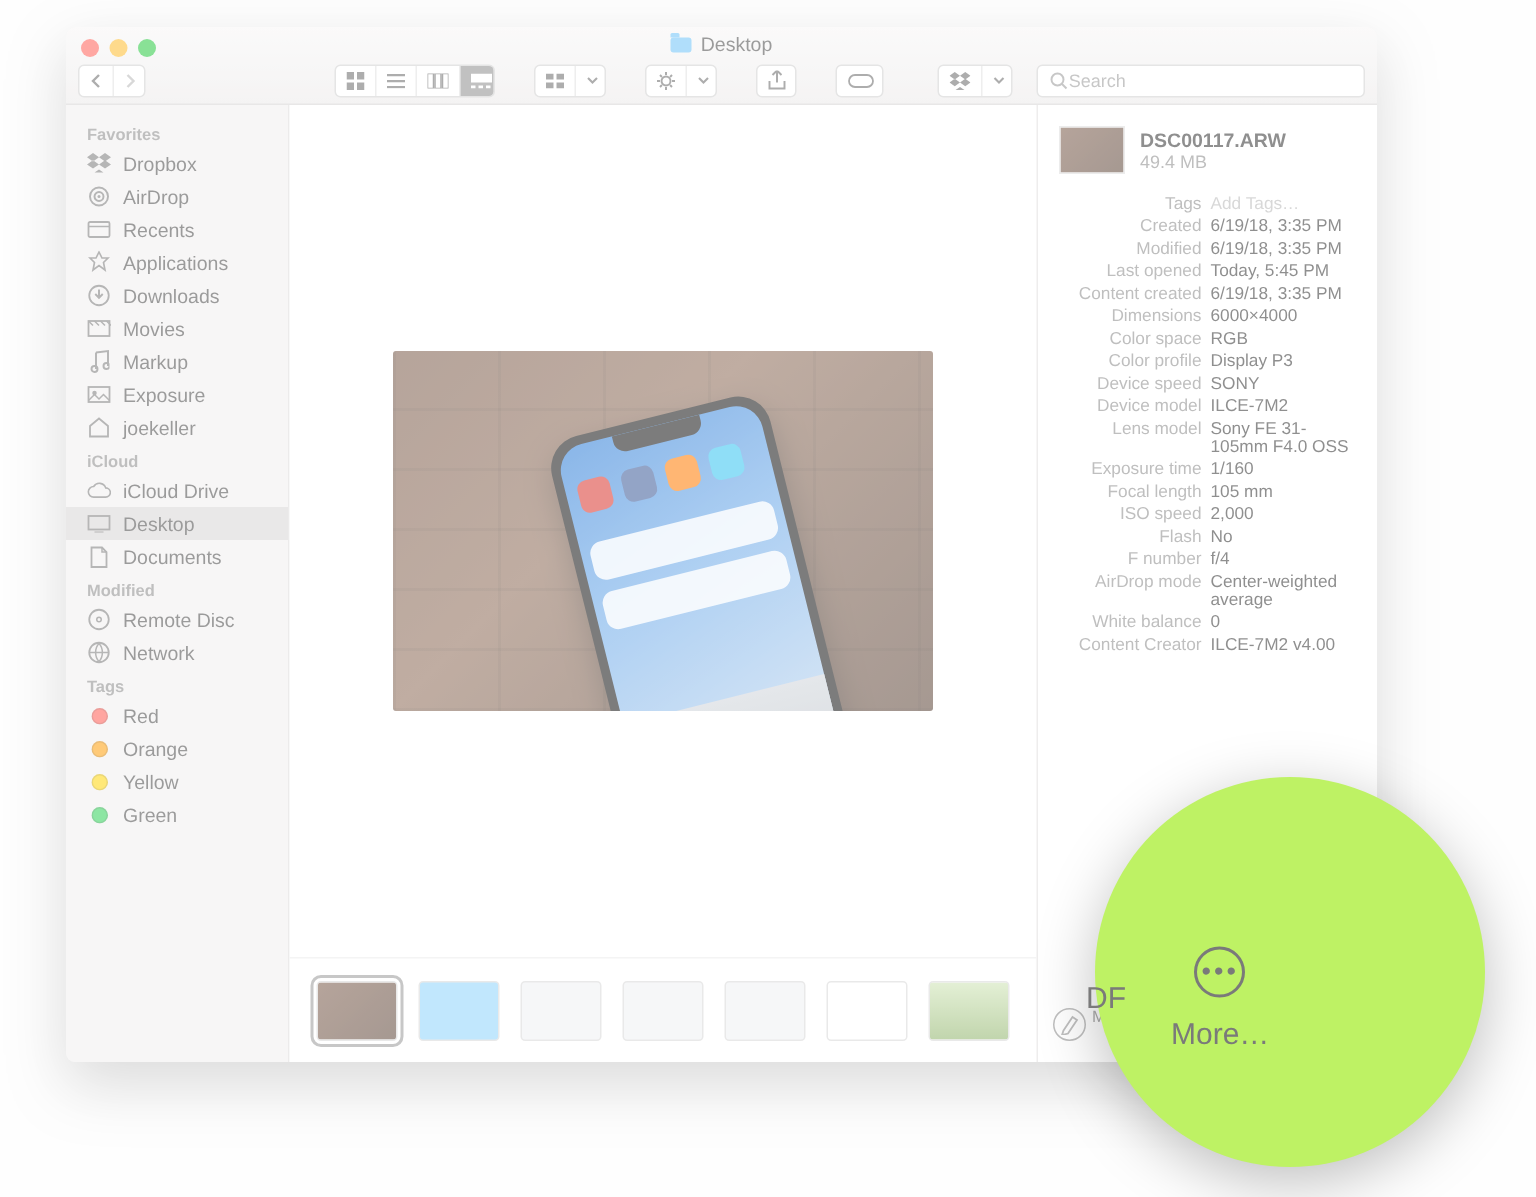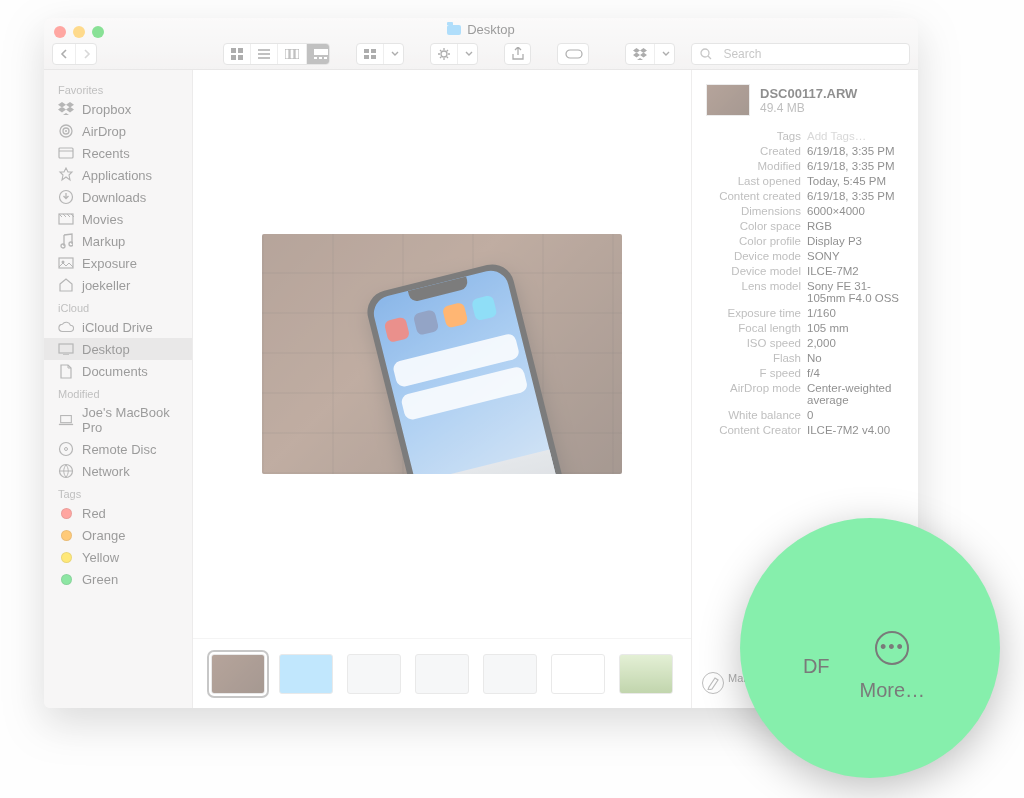--- a/index.html
+++ b/index.html
@@ -18,24 +18,24 @@
   .folder-glyph{ width:14px; height:10px; background:#6fc3f7; border-radius:2px; position:relative;}
   .folder-glyph:before{content:"";position:absolute;top:-3px;left:0;width:6px;height:3px;background:#6fc3f7;border-radius:1px 1px 0 0;}
   .toolbar-row{ position:absolute; left:8px; right:8px; top:24px; height:24px; display:flex; align-items:center; gap:8px;}
   .nav-btns{ display:flex; }
   .seg{ background:#fff; border:1px solid #cfcfcf; border-radius:4px; height:22px; display:flex; align-items:center; overflow:hidden;}
   .seg .cell{ padding:0 7px; height:100%; display:flex; align-items:center; justify-content:center; color:#5a5a5a; font-size:12px; border-right:1px solid #e0e0e0; cursor:default;}
   .seg .cell:last-child{border-right:none;}
   .seg .cell.active{ background:#8e8e8e; color:#fff;}
   .spacer{flex:0 0 10px;}
   .flex1{flex:1;}
-  .search{ background:#fff; border:1px solid #cfcfcf; border-radius:4px; height:22px; width:230px; display:flex; align-items:center; padding:0 8px; color:#9a9a9a; font-size:12px; gap:11px;}
+  .search{ background:#fff; border:1px solid #cfcfcf; border-radius:4px; height:22px; width:230px; display:flex; align-items:center; padding:0 8px; color:#9a9a9a; font-size:12px; gap:0;}
   .body{ flex:1; display:flex; min-height:0;}
   .sidebar{ width:186px; background:#f1efef; border-right:1px solid #dcdada; padding:8px 0; overflow:auto; font-size:13px; color:#4a4a4a;}
-  .side-head{ padding:6px 14px 2px; font-size:11px; color:#8b8b8b; font-weight:400;}
+  .side-head{ padding:6px 14px 2px; font-size:11px; color:#8b8b8b; font-weight:700;}
   .side-item{ display:flex; align-items:center; gap:8px; padding:3px 14px; cursor:default;}
   .side-item.selected{ background:#d8d6d6;}
   .sicon{ width:16px; height:16px; display:flex; align-items:center; justify-content:center; color:#7a7a7a; font-size:13px;}
   .tag-dot{width:11px;height:11px;border-radius:50%;border:1px solid rgba(0,0,0,0.15);}
   .main{ flex:1; display:flex; min-height:0;}
   .preview-area{ flex:1; background:#fff; display:flex; flex-direction:column; border-right:1px solid #e1dfdf;}
   .preview-canvas{ flex:1; display:flex; align-items:center; justify-content:center; padding:30px;}
   .photo{ width:360px; height:240px; background:linear-gradient(135deg,#7a5a49 0%, #8c6a56 40%, #5d4538 100%); position:relative; border-radius:2px; overflow:hidden;}
   .brick{position:absolute;inset:0;background:
      repeating-linear-gradient(0deg, rgba(0,0,0,0.08) 0 2px, transparent 2px 40px),
@@ -58,23 +58,23 @@
   .info-sub{font-size:12px; color:#8a8a8a;}
   .meta{display:grid; grid-template-columns: 95px 1fr; row-gap:3px; column-gap:6px;}
   .mk{ text-align:right; color:#8a8a8a;}
   .mv{ color:#333;}
   .mv.ph{ color:#b8b8b8;}
   .quick{ position:absolute; left:10px; right:10px; bottom:12px; display:flex; justify-content:space-around;}
   .qa{ display:flex; flex-direction:row; gap:4px; font-size:11px; color:#6a6a6a;}
   .qa .circ{ width:22px;height:22px;border:1.5px solid #8a8a8a;border-radius:50%;display:flex;align-items:center;justify-content:center;font-size:11px;}
   
   .zoom{
-    position:absolute; right:24px; bottom:20px; width:260px; height:260px; border-radius:50%;
-    background:#86efac; box-shadow:0 10px 40px rgba(0,0,0,0.25); z-index:10;
-    display:flex; align-items:center; justify-content:center;
+    position:absolute; right:34px; bottom:20px; width:260px; height:260px; border-radius:50%;
+    background:#bef264; box-shadow:0 10px 40px rgba(0,0,0,0.25); z-index:10;
+    display:flex; align-items:center; justify-content:flex-start;
   }
   .zoom-inner{display:flex; align-items:center; gap:30px; transform:translate(-6px,18px);}
   .zlabel{ font-size:20px; color:#7a7a7a;}
   .zcol{display:flex;flex-direction:column;align-items:center;gap:14px;}
   .zcirc{width:34px;height:34px;border:2px solid #7a7a7a;border-radius:50%;display:flex;align-items:center;justify-content:center;color:#7a7a7a;font-size:18px;letter-spacing:2px;}
   svg{display:block;}
 </style>
 </head>
 <body>
 
@@ -311,29 +311,20 @@
         <div class="side-item">
           <span class="sicon">
             <svg width="12" height="15" viewBox="0 0 12 15">
               <path d="M1 1h7l3 3v10H1Z" fill="none" stroke="#7a7a7a" stroke-width="1.2"></path>
               <path d="M8 1v3h3" fill="none" stroke="#7a7a7a"></path>
             </svg>
           </span>
           <span>Documents</span>
         </div>
         <div class="side-head">Modified</div>
-        <div class="side-item">
-          <span class="sicon">
-            <svg width="18" height="12" viewBox="0 0 18 12">
-              <rect x="3" y="1" width="12" height="8" fill="none" stroke="#7a7a7a" stroke-width="1.2"></rect>
-              <path d="M1 11h16" stroke="#7a7a7a" stroke-width="1.5"></path>
-            </svg>
-          </span>
-          <span>Joe's MacBook Pro</span>
-        </div>
         <div class="side-item">
           <span class="sicon">
             <svg width="16" height="16" viewBox="0 0 16 16">
               <circle cx="8" cy="8" r="6.5" fill="none" stroke="#7a7a7a" stroke-width="1.2"></circle>
               <circle cx="8" cy="8" r="1.5" fill="none" stroke="#7a7a7a"></circle>
             </svg>
           </span>
           <span>Remote Disc</span>
         </div>
         <div class="side-item">
@@ -421,35 +412,35 @@
             <div class="mk">Last opened</div>
             <div class="mv">Today, 5:45 PM</div>
             <div class="mk">Content created</div>
             <div class="mv">6/19/18, 3:35 PM</div>
             <div class="mk">Dimensions</div>
             <div class="mv">6000×4000</div>
             <div class="mk">Color space</div>
             <div class="mv">RGB</div>
             <div class="mk">Color profile</div>
             <div class="mv">Display P3</div>
-            <div class="mk">Device mode</div>
+            <div class="mk">Device speed</div>
             <div class="mv">SONY</div>
             <div class="mk">Device model</div>
             <div class="mv">ILCE-7M2</div>
             <div class="mk">Lens model</div>
             <div class="mv">Sony FE 31-105mm F4.0 OSS</div>
             <div class="mk">Exposure time</div>
             <div class="mv">1/160</div>
             <div class="mk">Focal length</div>
             <div class="mv">105 mm</div>
             <div class="mk">ISO speed</div>
             <div class="mv">2,000</div>
             <div class="mk">Flash</div>
             <div class="mv">No</div>
-            <div class="mk">F speed</div>
+            <div class="mk">F number</div>
             <div class="mv">f/4</div>
             <div class="mk">AirDrop mode</div>
             <div class="mv">Center-weighted average</div>
             <div class="mk">White balance</div>
             <div class="mv">0</div>
             <div class="mk">Content Creator</div>
             <div class="mv">ILCE-7M2 v4.00</div>
           </div>
         <div class="quick" id="quick">
             <div class="qa">

